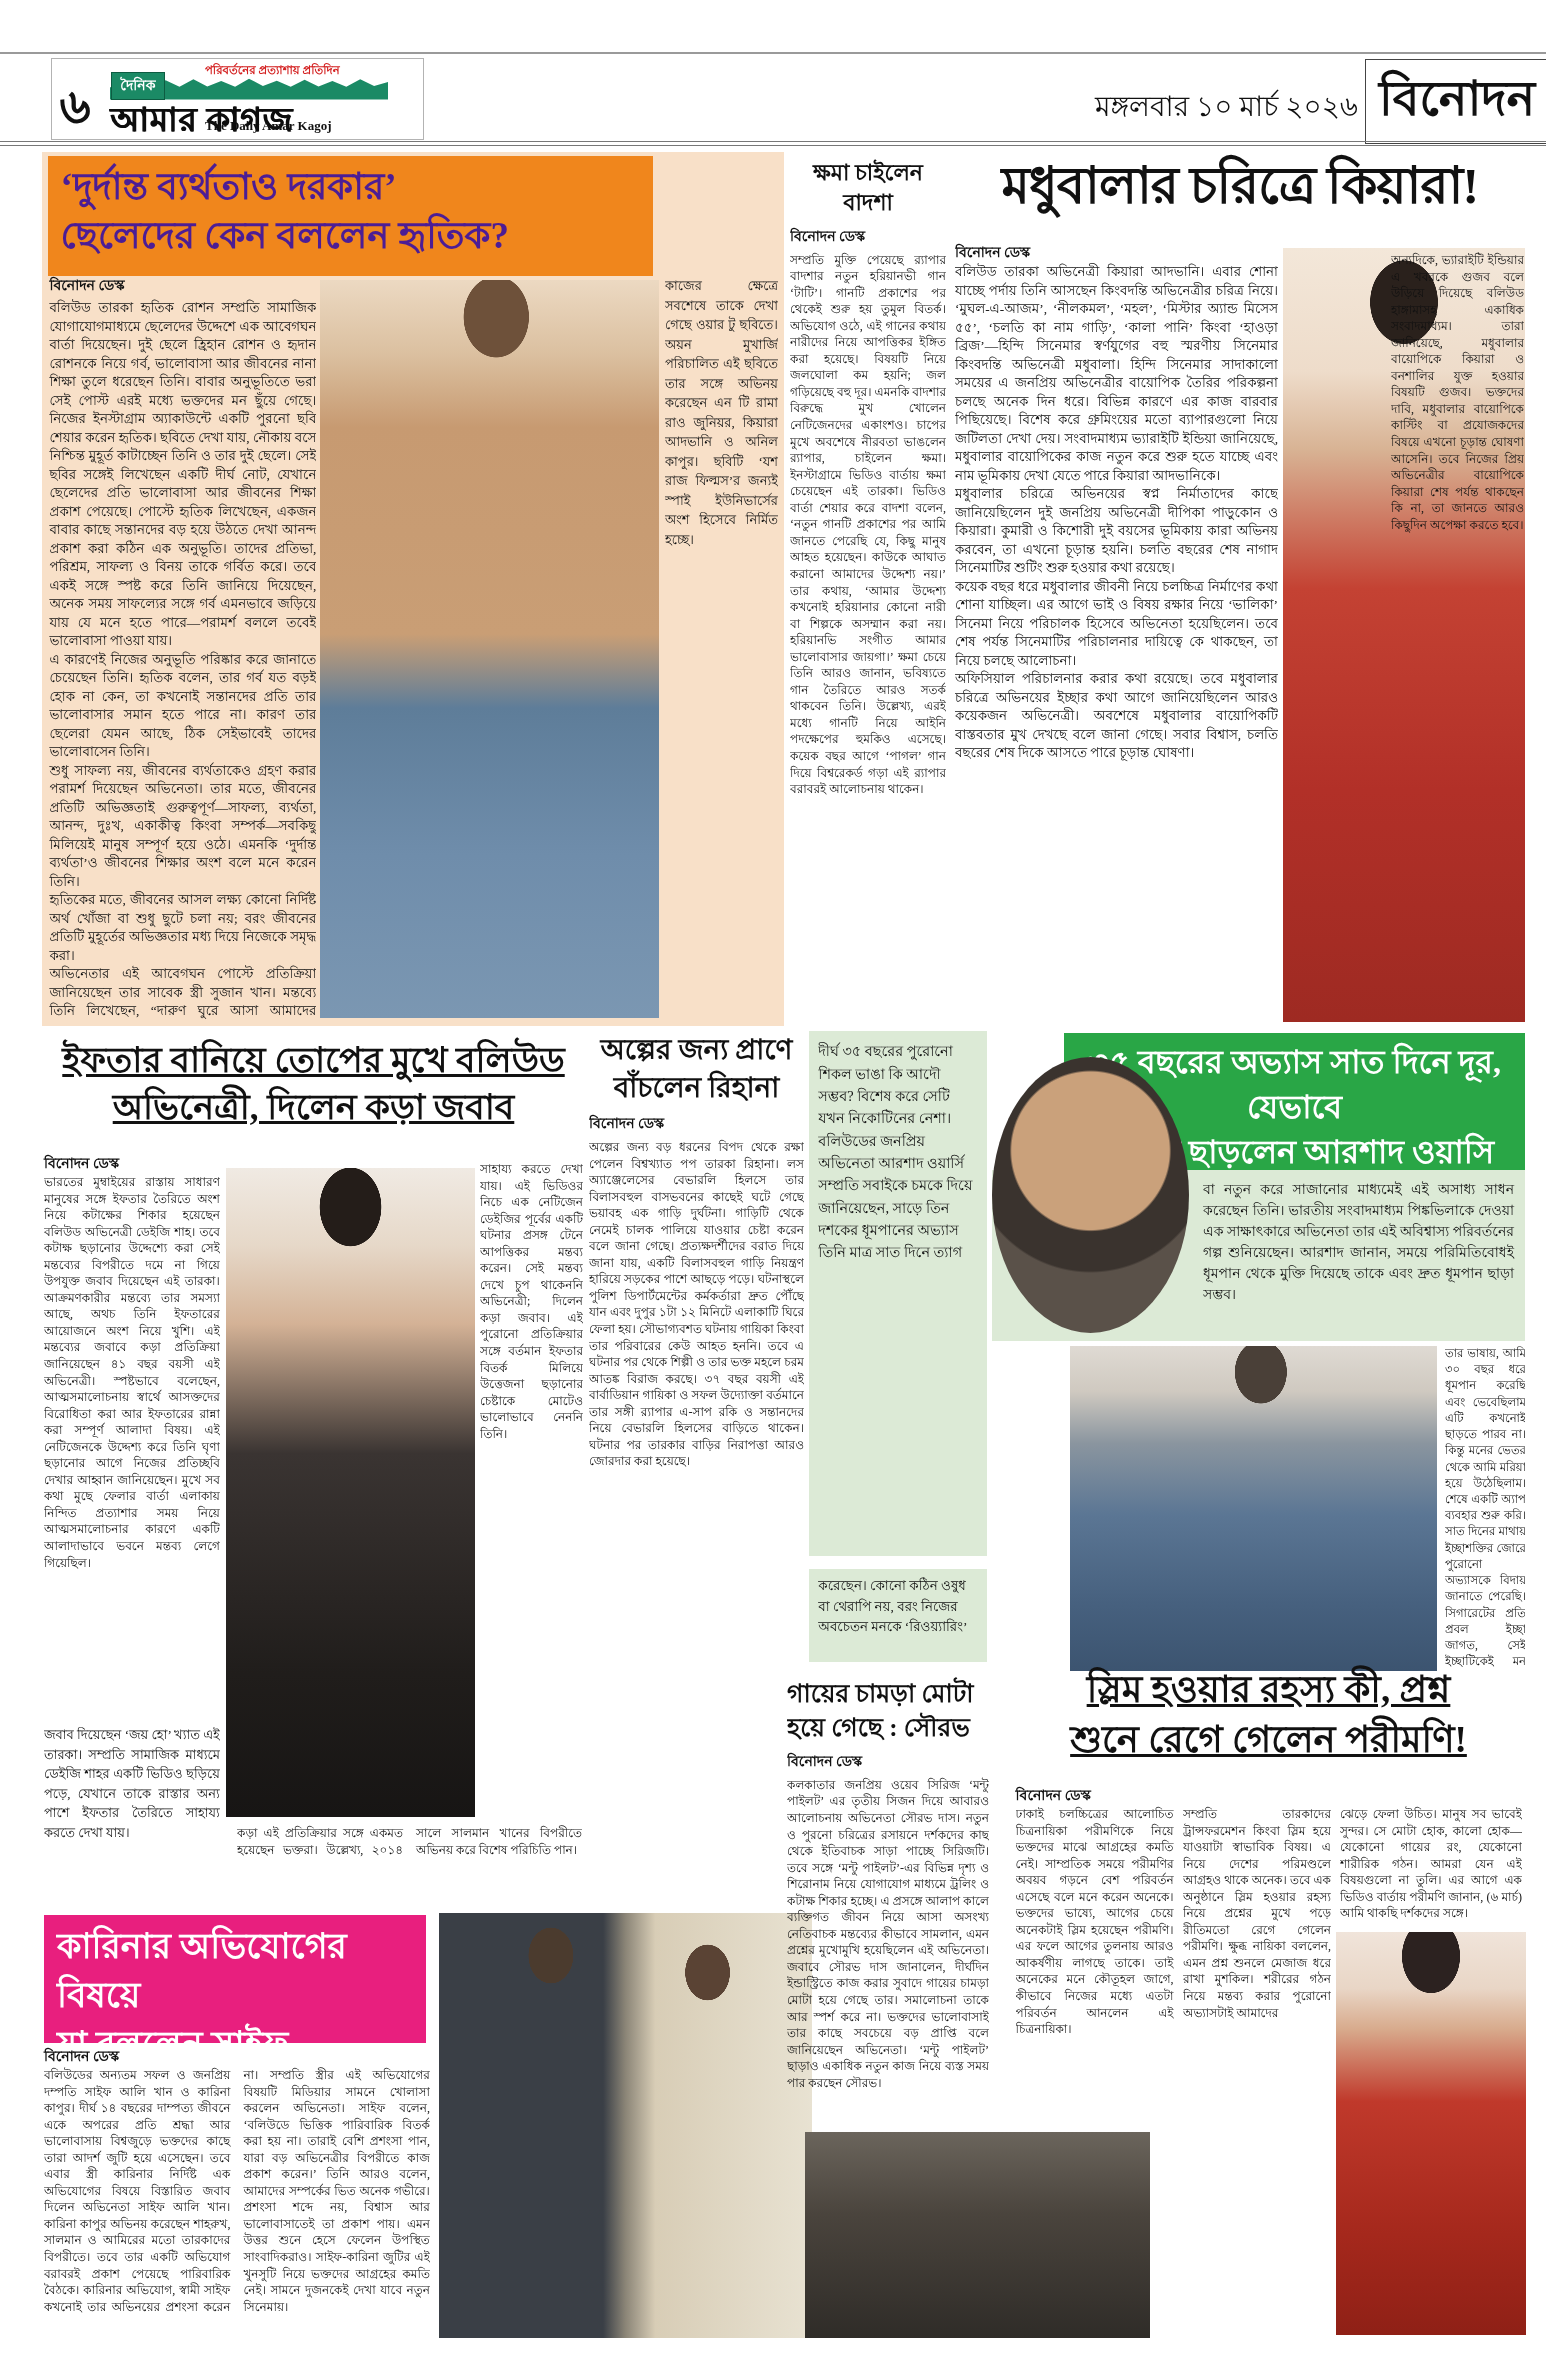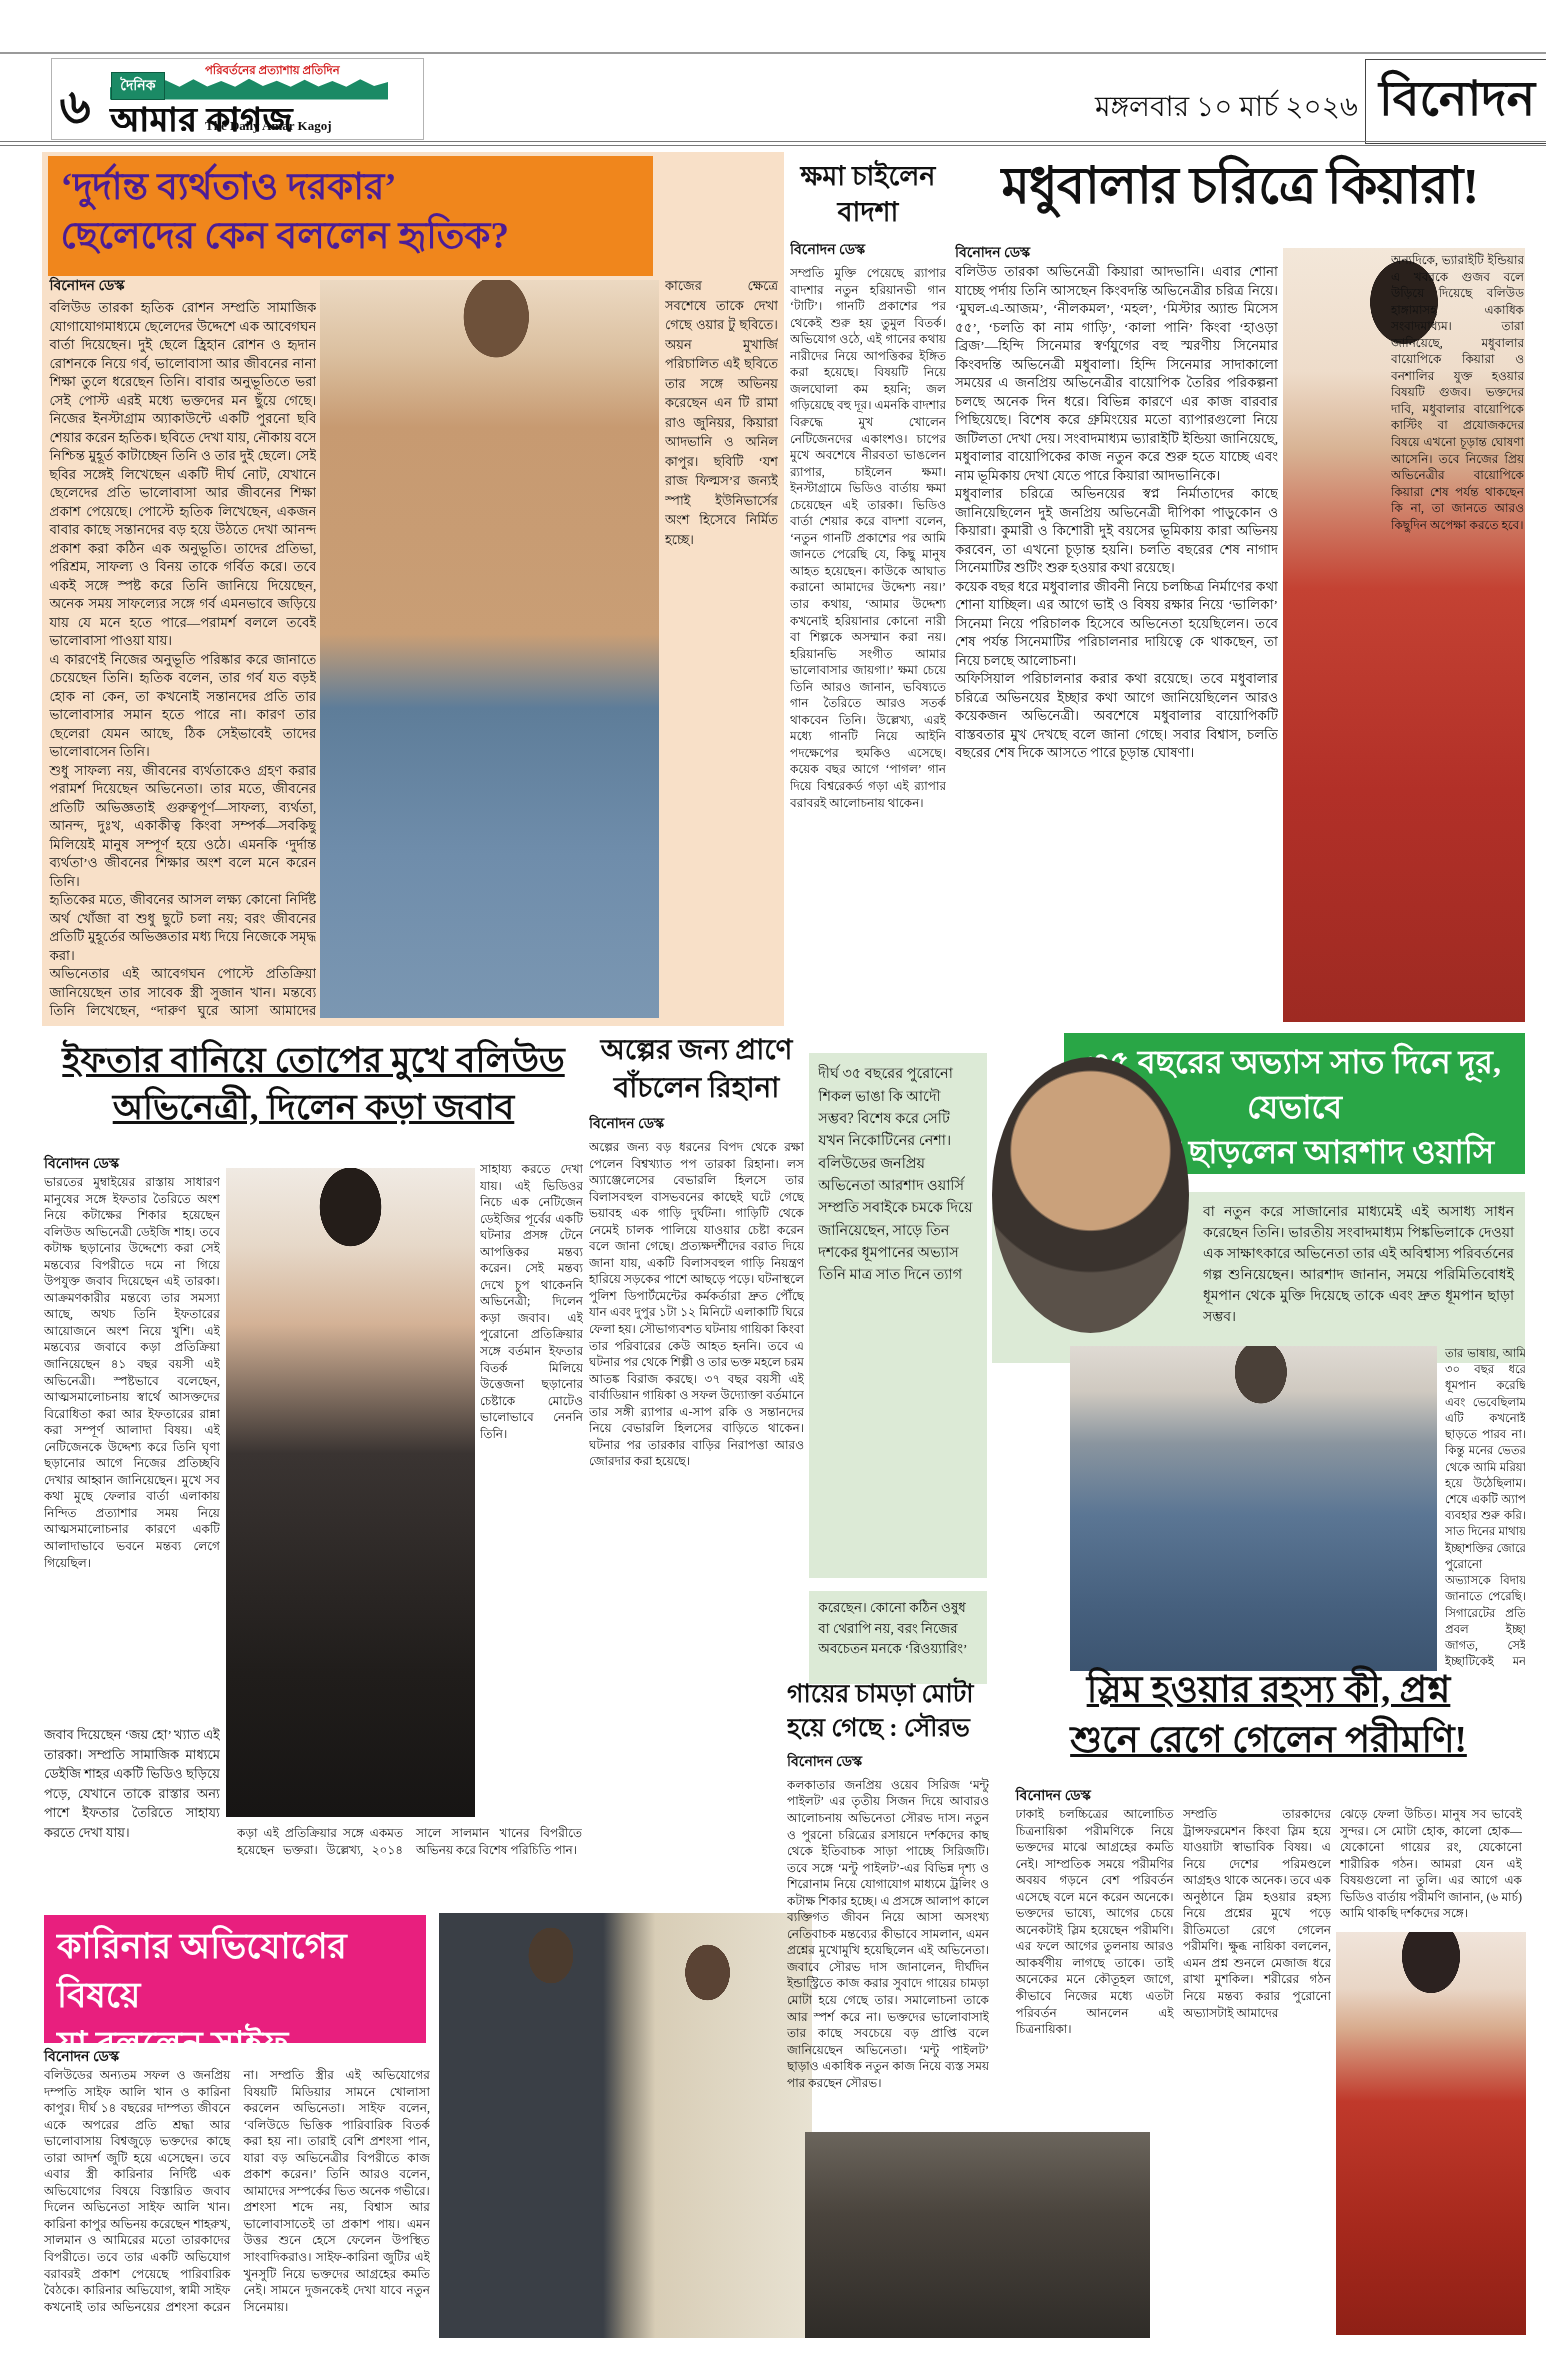--- a/index.html
+++ b/index.html
@@ -21,24 +21,24 @@
   .mh-daily{background:#1b8a65;color:#fff;font-size:14px;font-weight:bold;padding:0.9px 8.3px;border:0.9px solid #0d5c42;}
   .mh-tag{color:#d42222;font-size:11.6px;font-weight:bold;}
   .mh-title{font-size:33px;font-weight:900;letter-spacing:0.9px;color:#0d0d0d;text-shadow:0.9px 0 #0d0d0d;}
   .mh-eng{font-size:13px;font-weight:bold;}
   .hdr-date{font-size:28px;}
   .hdr-section{border:1.9px solid #444;padding:1.9px 13px;font-size:48px;font-weight:900;}
   
   .hl-orange{background:#f0861c;color:#4c1d95;font-weight:800;font-size:37px;line-height:1.32;padding:7.4px 13px;}
   .hl-black-lg{font-weight:900;font-size:51px;line-height:1.1;text-align:center;letter-spacing:-0.9px;}
   .hl-black-md{font-weight:800;font-size:33px;line-height:1.35;text-align:center;text-decoration:underline;}
-  .hl-black-sm{font-weight:800;font-size:27px;line-height:1.35;text-align:center;}
+  .hl-black-sm{font-weight:800;font-size:22px;line-height:1.35;text-align:center;}
   .hl-green{background:#29a646;color:#fff;font-weight:800;font-size:32px;line-height:1.4;text-align:center;padding-top:7.4px;}
   .hl-pink{background:#e81f7e;color:#fff;font-weight:800;font-size:35px;line-height:1.4;padding:7.4px 13px;}
-  .greenbox{background:#dcead6;margin-top:22px;}
+  .greenbox{background:#dcead6;}
   .peach{background:#f8e0c8;}
   
   .photo{background:#ccc;}
   .ph-hrithik{background:
       radial-gradient(ellipse 54px 67px at 52% 5%, #6e513a 0 60%, rgba(0,0,0,0) 61%),
       linear-gradient(180deg,#ecd9c2 0%,#dbc0a0 10%,#c79a71 20%,#c99e75 48%,#5e7d99 58%,#6f8dab 78%,#7b97b2 100%);}
   .ph-kiara{background:
       radial-gradient(ellipse 56px 69px at 50% 7%, #2a211c 0 60%, rgba(0,0,0,0) 61%),
       linear-gradient(180deg,#f3e7d9 0%,#eedcca 16%,#d8b394 26%,#c44233 44%,#b23028 70%,#9e2a22 100%);}
   .ph-daisy{background:

